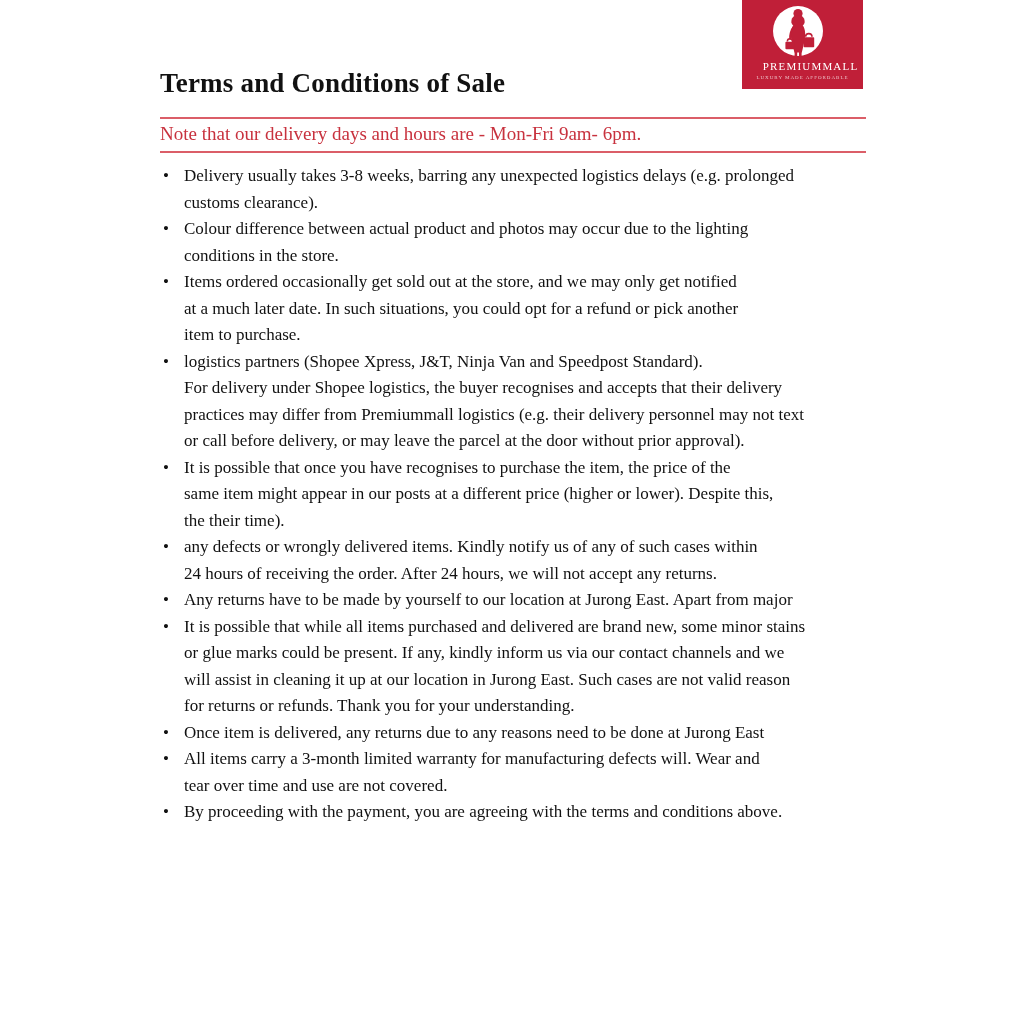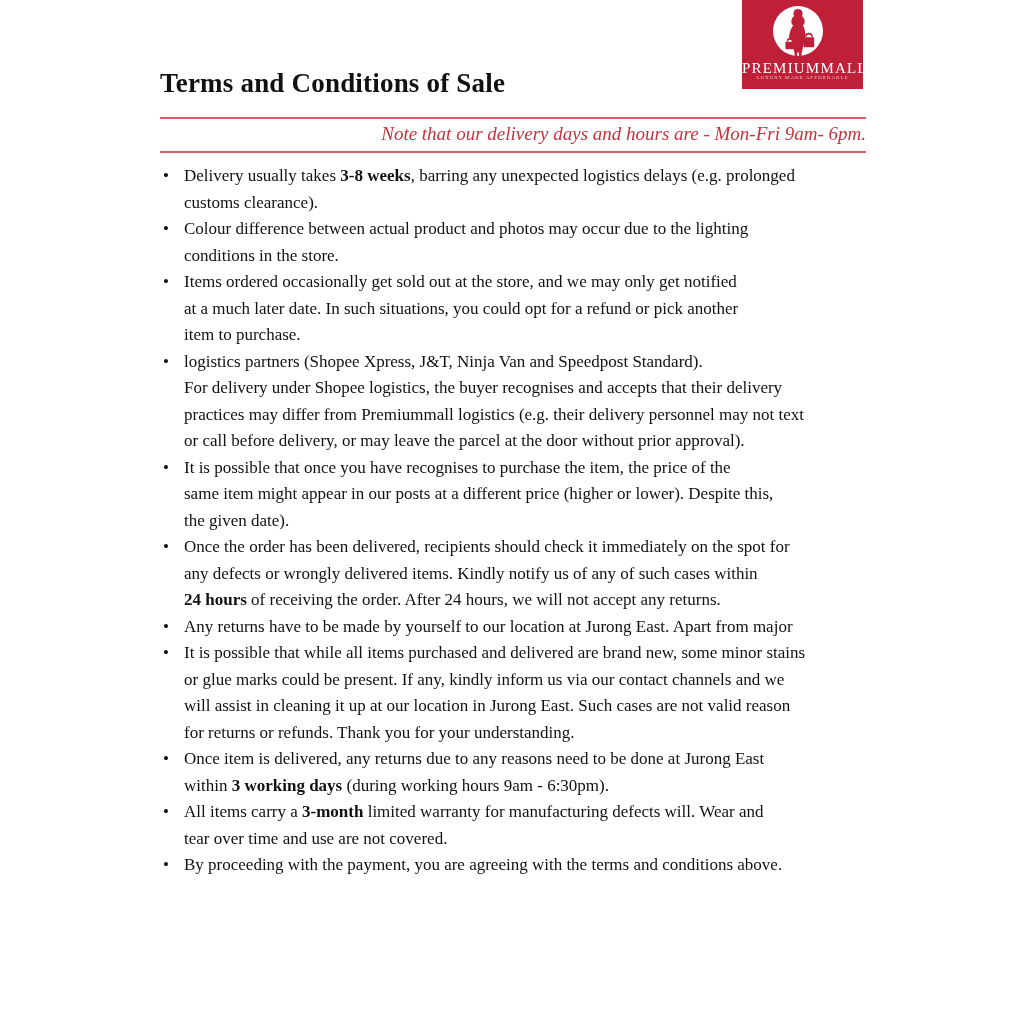--- a/index.html
+++ b/index.html
@@ -5,44 +5,44 @@
   html, body { margin:0; padding:0; }
   body { width:1024px; height:1024px; overflow:hidden; background:#ffffff;
          font-family:"Liberation Serif","DejaVu Serif",serif; color:#111111; }
   .page { position:relative; width:1024px; height:1024px; background:#ffffff; }
 
   
   .logo { position:absolute; left:742px; top:0; width:121px; height:89px;
           background:var(--brand-red,#C01F38); text-align:center; }
   .logo svg { position:absolute; left:0; top:0; }
   .logo-name { position:absolute; left:0; top:60px; width:121px; text-align:center;
-               color:#ffffff; font-size:15px; letter-spacing:1.2px; font-variant:small-caps;
-               font-family:"Liberation Serif","DejaVu Serif",serif; }
+               color:#ffffff; font-size:11px; letter-spacing:1.2px; font-variant:small-caps;
+               font-family:"Liberation Serif","DejaVu Serif",serif;padding-left:8px; }
   .logo-tagline { position:absolute; left:0; top:75px; width:121px; text-align:center;
                   color:rgba(255,255,255,0.72); font-size:5px; letter-spacing:1px; }
 
   
   .title { position:absolute; left:160px; top:68px; width:706px; text-align:left;
            font-size:27px; font-weight:bold; letter-spacing:0.2px; }
 
   
   .rule { position:absolute; left:160px; width:706px; height:2px;
           background:var(--rule-red,#DB5E68); }
   .rule-top { top:117px; }
   .rule-bottom { top:151px; }
-  .notice { position:absolute; left:160px; top:123px; width:706px; text-align:right;
-            font-style:italic; font-size:19px; color:var(--note-red,#C8323E); }
+  .notice { position:absolute; left:160px; top:123px; width:706px; text-align:left;
+            font-size:19px; color:var(--note-red,#C8323E); }
 
   
   .terms { position:absolute; left:160px; top:163px; width:740px;
            font-size:17px; line-height:26.5px; }
   .term { position:relative; padding-left:24px; }
   .marker { position:absolute; left:3px; top:0; }
   .term-line { white-space:nowrap; }
-  .term-line b { font-weight:bold; }
+  .term-line b { font-weight:normal; }
 </style>
 </head>
 <body>
 
 <div class="page">
 
   <div class="logo" style="background: rgb(192, 31, 56);">
     <svg width="121" height="89" viewBox="0 0 121 89" aria-hidden="true">
       <circle cx="56" cy="31" r="25" fill="#ffffff"></circle>
       <g fill="#C01F38" class="logo-fig">
@@ -104,27 +104,26 @@
           <div class="term-line"><span>For delivery under Shopee logistics, the buyer recognises and accepts that their delivery</span></div>
           <div class="term-line"><span>practices may differ from Premiummall logistics (e.g. their delivery personnel may not text</span></div>
           <div class="term-line"><span>or call before delivery, or may leave the parcel at the door without prior approval).</span></div>
         </div>
       </div>
       <div class="term">
         <span class="marker">•</span>
         <div>
           <div class="term-line"><span>It is possible that once you have recognises to purchase the item, the price of the</span></div>
           <div class="term-line"><span>same item might appear in our posts at a different price (higher or lower). Despite this,</span></div>
-          <div class="term-line"><span>the given date).</span></div>
+          <div class="term-line"><span>the their time).</span></div>
         </div>
       </div>
       <div class="term">
         <span class="marker">•</span>
         <div>
-          <div class="term-line"><span>Once the order has been delivered, recipients should check it immediately on the spot for</span></div>
           <div class="term-line"><span>any defects or wrongly delivered items. Kindly notify us of any of such cases within</span></div>
           <div class="term-line"><b>24 hours</b><span> of receiving the order. After 24 hours, we will not accept any returns.</span></div>
         </div>
       </div>
       <div class="term">
         <span class="marker">•</span>
         <div>
           <div class="term-line"><span>Any returns have to be made by yourself to our location at Jurong East. Apart from major</span></div>
         </div>
       </div>
@@ -134,21 +133,20 @@
           <div class="term-line"><span>It is possible that while all items purchased and delivered are brand new, some minor stains</span></div>
           <div class="term-line"><span>or glue marks could be present. If any, kindly inform us via our contact channels and we</span></div>
           <div class="term-line"><span>will assist in cleaning it up at our location in Jurong East. Such cases are not valid reason</span></div>
           <div class="term-line"><span>for returns or refunds. Thank you for your understanding.</span></div>
         </div>
       </div>
       <div class="term">
         <span class="marker">•</span>
         <div>
           <div class="term-line"><span>Once item is delivered, any returns due to any reasons need to be done at Jurong East</span></div>
-          <div class="term-line"><span>within </span><b>3 working days</b><span> (during working hours 9am - 6:30pm).</span></div>
         </div>
       </div>
       <div class="term">
         <span class="marker">•</span>
         <div>
           <div class="term-line"><span>All items carry a </span><b>3-month</b><span> limited warranty for manufacturing defects will. Wear and</span></div>
           <div class="term-line"><span>tear over time and use are not covered.</span></div>
         </div>
       </div>
       <div class="term">

